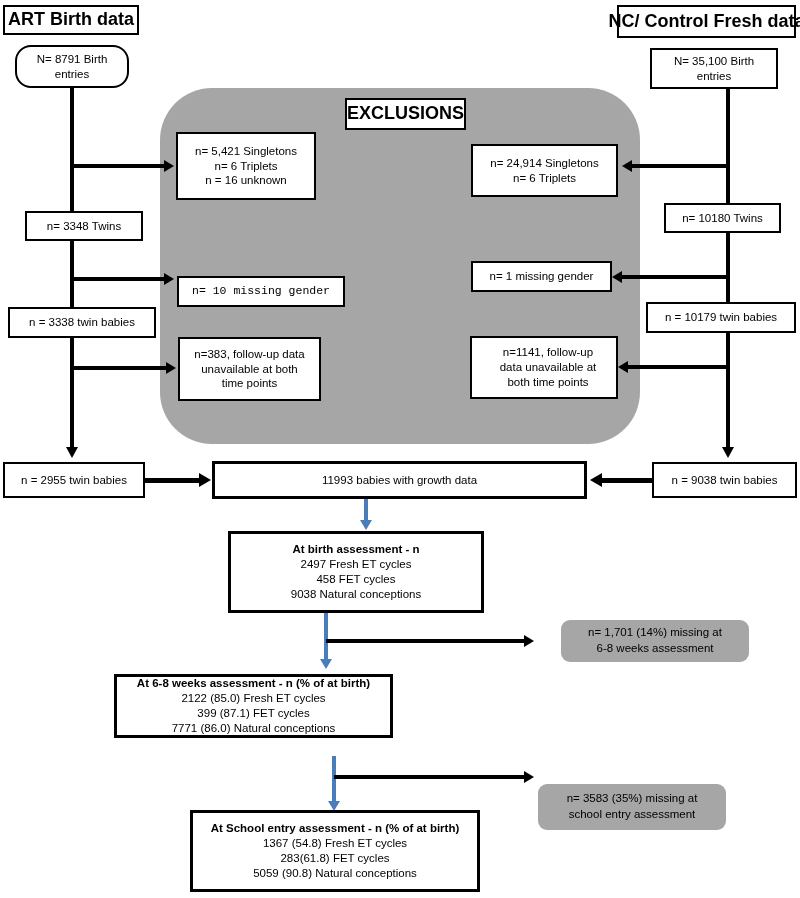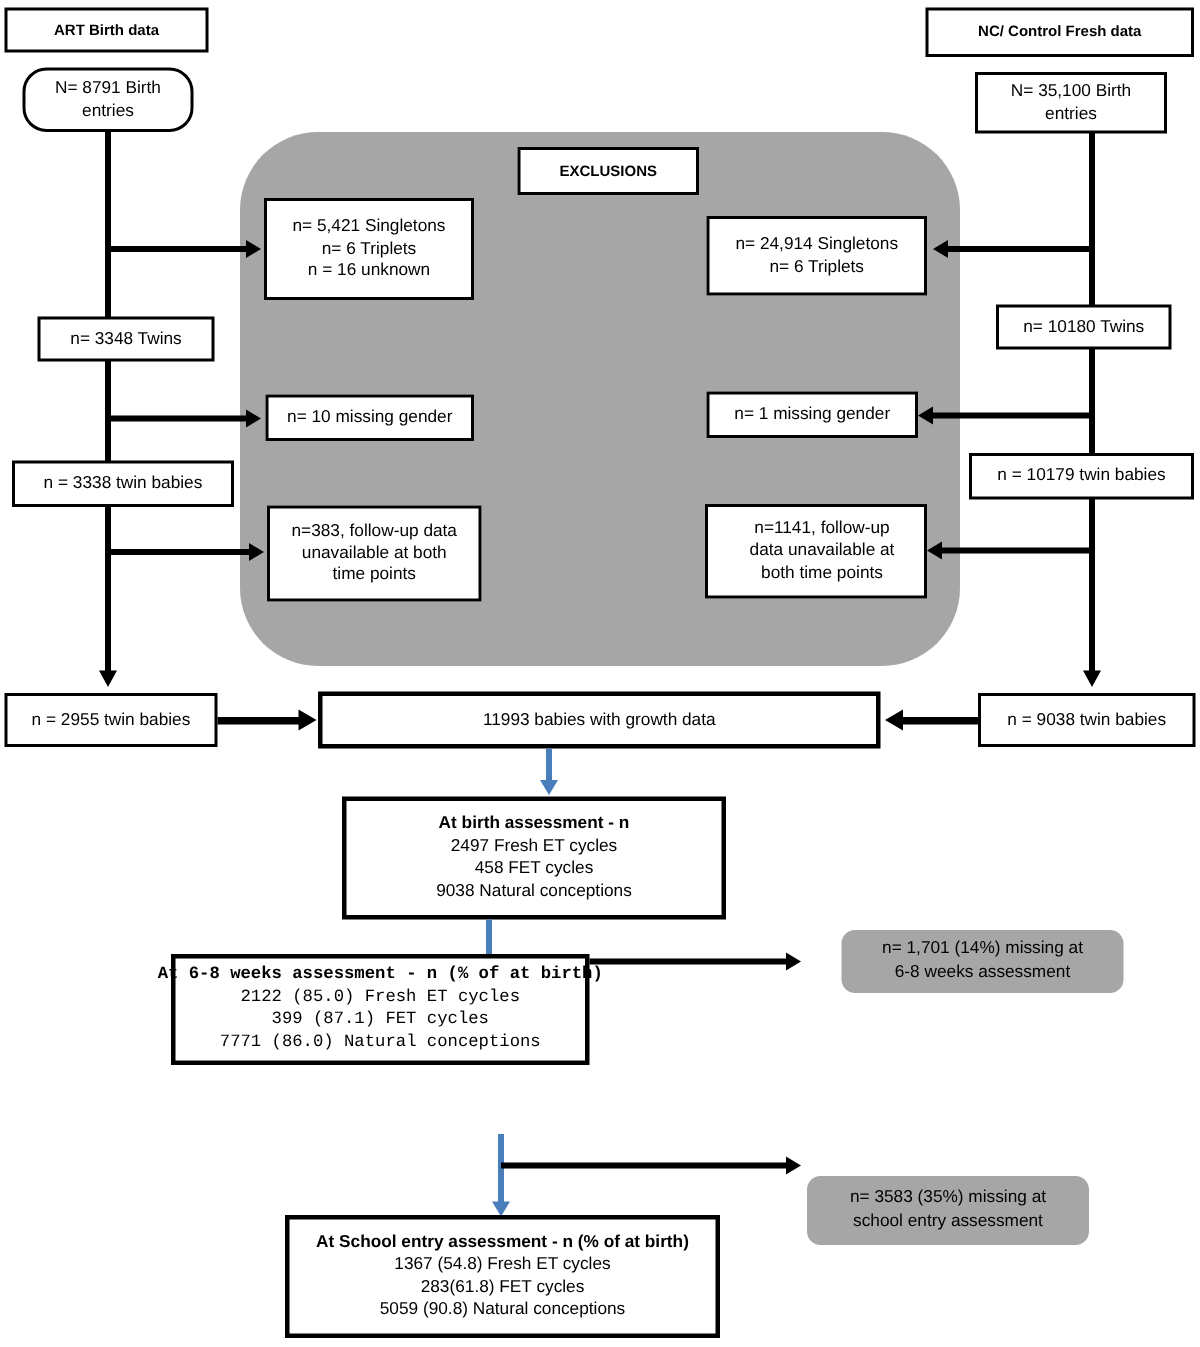--- a/index.html
+++ b/index.html
@@ -25,21 +25,21 @@
     flex-direction:column;
     align-items:center;
     justify-content:center;
     text-align:center;
     color:#000000;
     font-size:11.5px;
     line-height:1.30;
     padding:2px 4px;
   }
   .box .ln{display:block;white-space:nowrap;}
-  .hdr{font-weight:bold;font-size:10px;}
+  .hdr{font-weight:bold;font-size:18px;}
   .thick{border-width:3px;}
   .bold-line{font-weight:bold;}
 
   
   .panel{
     position:absolute;
     background:#a6a6a6;
     border-radius:52px;
   }
 
@@ -143,21 +143,21 @@
 
   <div class="hline" style="left:70px;top:366px;width:96px;height:4px;"></div>
   <div class="arrow-right" style="left:166px;top:362px;"></div>
 
   <div class="box" style="left:176px;top:132px;width:140px;height:68px;">
     <span class="ln">n= 5,421 Singletons</span>
     <span class="ln">n= 6 Triplets</span>
     <span class="ln">n = 16 unknown</span>
   </div>
 
-  <div class="box" style="left:177px;top:263px;width:139px;height:31px;">
+  <div class="box" style="left:177px;top:276px;width:168px;height:31px;font-family:Liberation Mono, monospace;">
     <span class="ln">n= 10 missing gender</span>
   </div>
 
   <div class="box" style="left:178px;top:337px;width:143px;height:64px;">
     <span class="ln">n=383, follow-up data</span>
     <span class="ln">unavailable at both</span>
     <span class="ln">time points</span>
   </div>
 
   <div class="box" style="left:650px;top:48px;width:128px;height:41px;">
@@ -230,21 +230,21 @@
   <div class="arrow-down-blue" style="left:320px;top:659px;"></div>
 
   <div class="hline" style="left:326px;top:639px;width:200px;height:4px;"></div>
   <div class="arrow-right" style="left:524px;top:635px;"></div>
 
   <div class="greybox" style="left:561px;top:620px;width:188px;height:42px;">
     <span class="ln">n= 1,701 (14%) missing at</span>
     <span class="ln">6-8 weeks assessment</span>
   </div>
 
-  <div class="box thick" style="left:114px;top:636px;width:279px;height:74px;font-family:Liberation Mono, monospace;">
+  <div class="box thick" style="left:114px;top:674px;width:279px;height:64px;">
     <span class="ln bold-line">At 6-8 weeks assessment - n (% of at birth)</span>
     <span class="ln">2122 (85.0) Fresh ET cycles</span>
     <span class="ln">399 (87.1) FET cycles</span>
     <span class="ln">7771 (86.0) Natural conceptions</span>
   </div>
 
   <div class="vline-blue" style="left:332px;top:756px;width:4px;height:46px;"></div>
   <div class="arrow-down-blue" style="left:328px;top:801px;"></div>
 
   <div class="hline" style="left:334px;top:775px;width:192px;height:4px;"></div>

